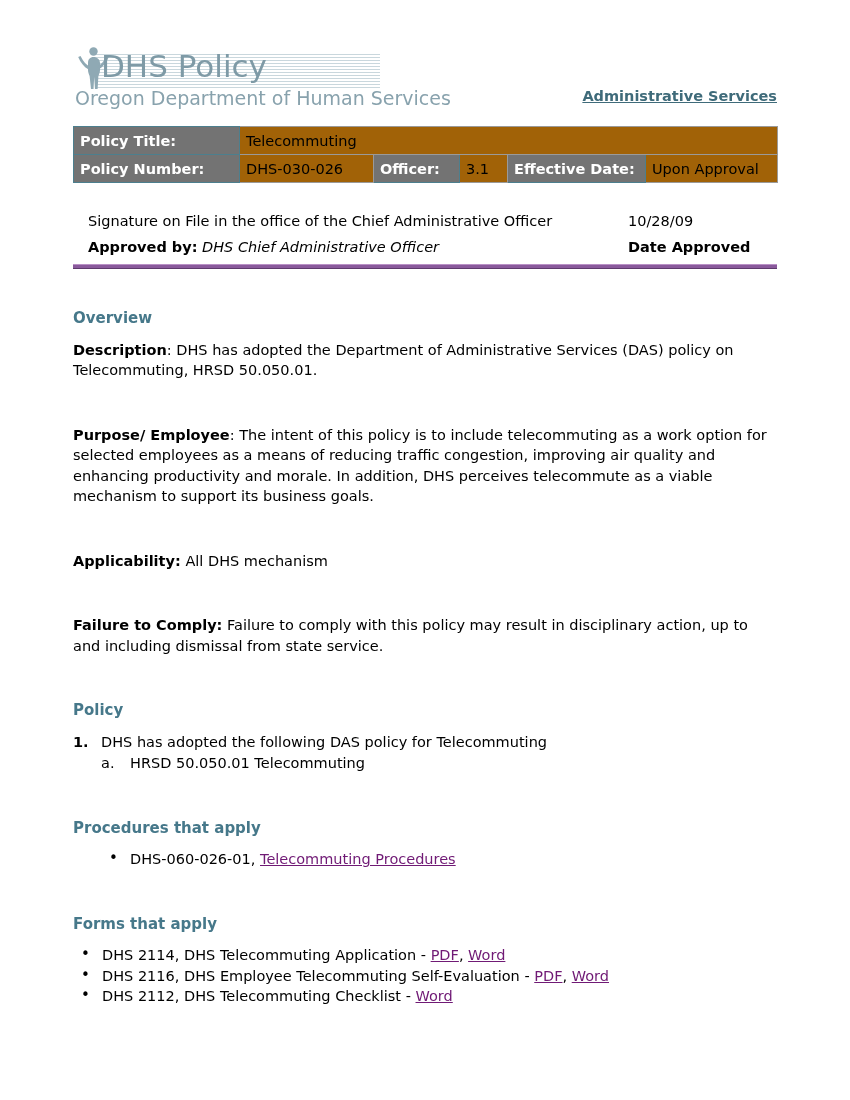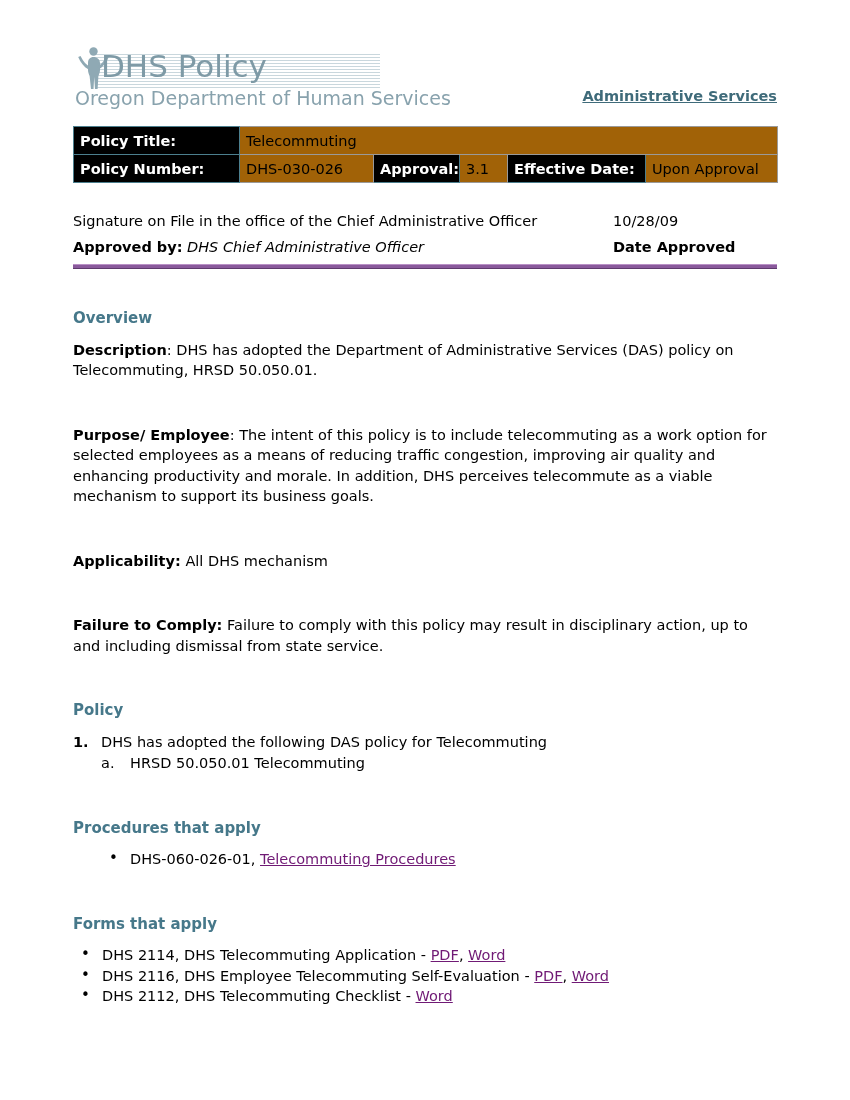--- a/index.html
+++ b/index.html
@@ -103,36 +103,36 @@
   }
   .policy-table td {
     border: 1px solid #9a9a9a;
     height: 28px;
     padding: 2px 6px;
     font-size: 14.5px;
     vertical-align: middle;
     line-height: 18px;
   }
   .policy-table td.hdr {
-    background: #000000;
+    background: #737373;
     color: #ffffff;
     font-weight: bold;
     border-color: #4c7f8e;
     white-space: nowrap;
   }
   .policy-table td.val {
     background: #a16207;
     color: #000000;
   }
 
   
   .sig-block {
     position: absolute;
     top: 208px;
-    left: 73px;
+    left: 88px;
     width: 704px;
     font-size: 14.5px;
     line-height: 26px;
   }
   .sig-row {
     position: relative;
     height: 26px;
     white-space: nowrap;
   }
   .sig-right {
@@ -253,21 +253,21 @@
       <col style="width:132px">
     </colgroup>
     <tbody>
         <tr>
       <td class="hdr">Policy Title:</td>
       <td class="val" colspan="5">Telecommuting</td>
     </tr>
     <tr>
       <td class="hdr">Policy Number:</td>
       <td class="val">DHS-030-026</td>
-      <td class="hdr">Approval:</td>
+      <td class="hdr">Officer:</td>
       <td class="val">3.1</td>
       <td class="hdr">Effective Date:</td>
       <td class="val">Upon Approval</td>
     </tr>
   </tbody>
     </table>
 
   <div class="sig-block">
     <div class="sig-row">
       <span>Signature on File in the office of the Chief Administrative Officer</span>

